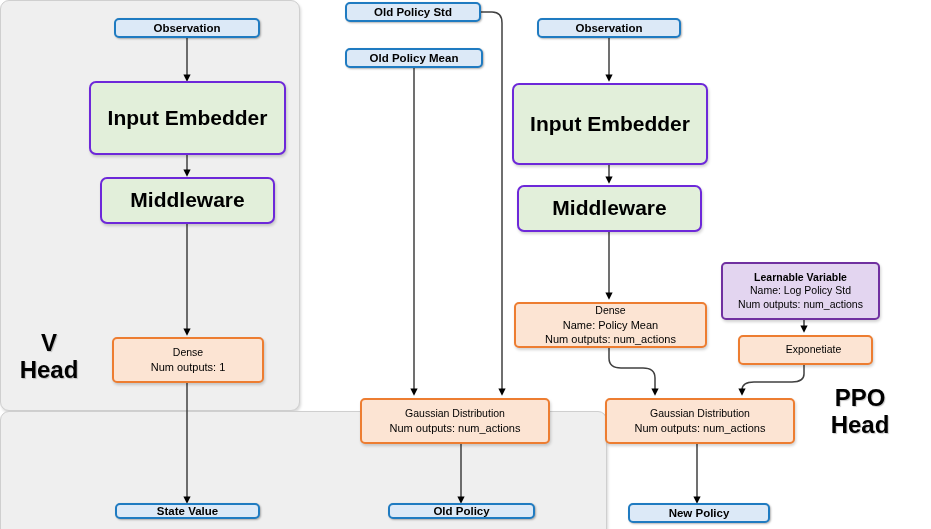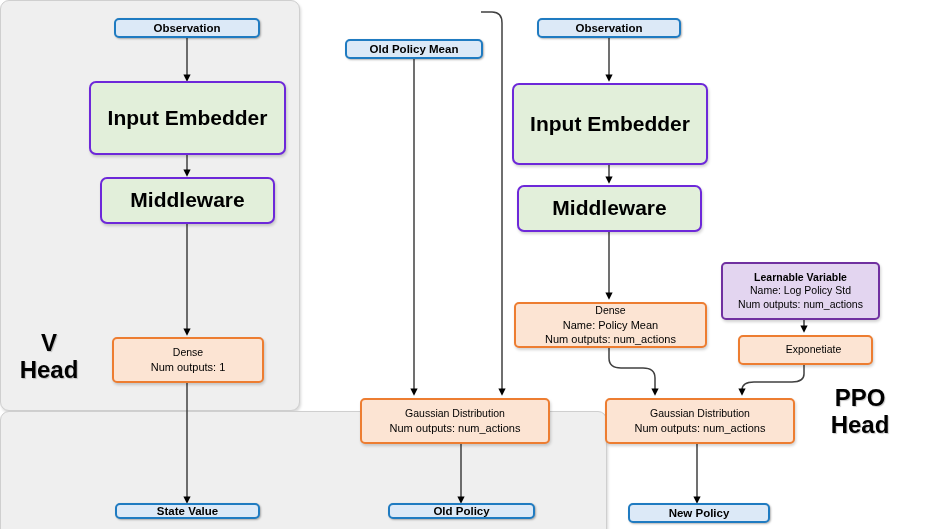--- a/index.html
+++ b/index.html
@@ -143,22 +143,25 @@
   </div>
   <div class="headlabel" style="left:812px;top:385px;width:96px;font-size:24px;">
     <div>PPO</div>
     <div>Head</div>
   </div>
 
   <div class="node io" style="left:114px;top:18px;width:146px;height:20px;">
     <span>Observation</span>
   </div>
 
-
-  <div class="node io" style="left:345px;top:39px;width:138px;height:20px;">
+  <div class="node io" style="left:345px;top:2px;width:136px;height:20px;">
+    <span>Old Policy Std</span>
+  </div>
+
+  <div class="node io" style="left:345px;top:48px;width:138px;height:20px;">
     <span>Old Policy Mean</span>
   </div>
 
   <div class="node io" style="left:537px;top:18px;width:144px;height:20px;">
     <span>Observation</span>
   </div>
 
   <div class="node module" style="left:89px;top:81px;width:197px;height:74px;font-size:21px;">
     <span>Input Embedder</span>
   </div>

